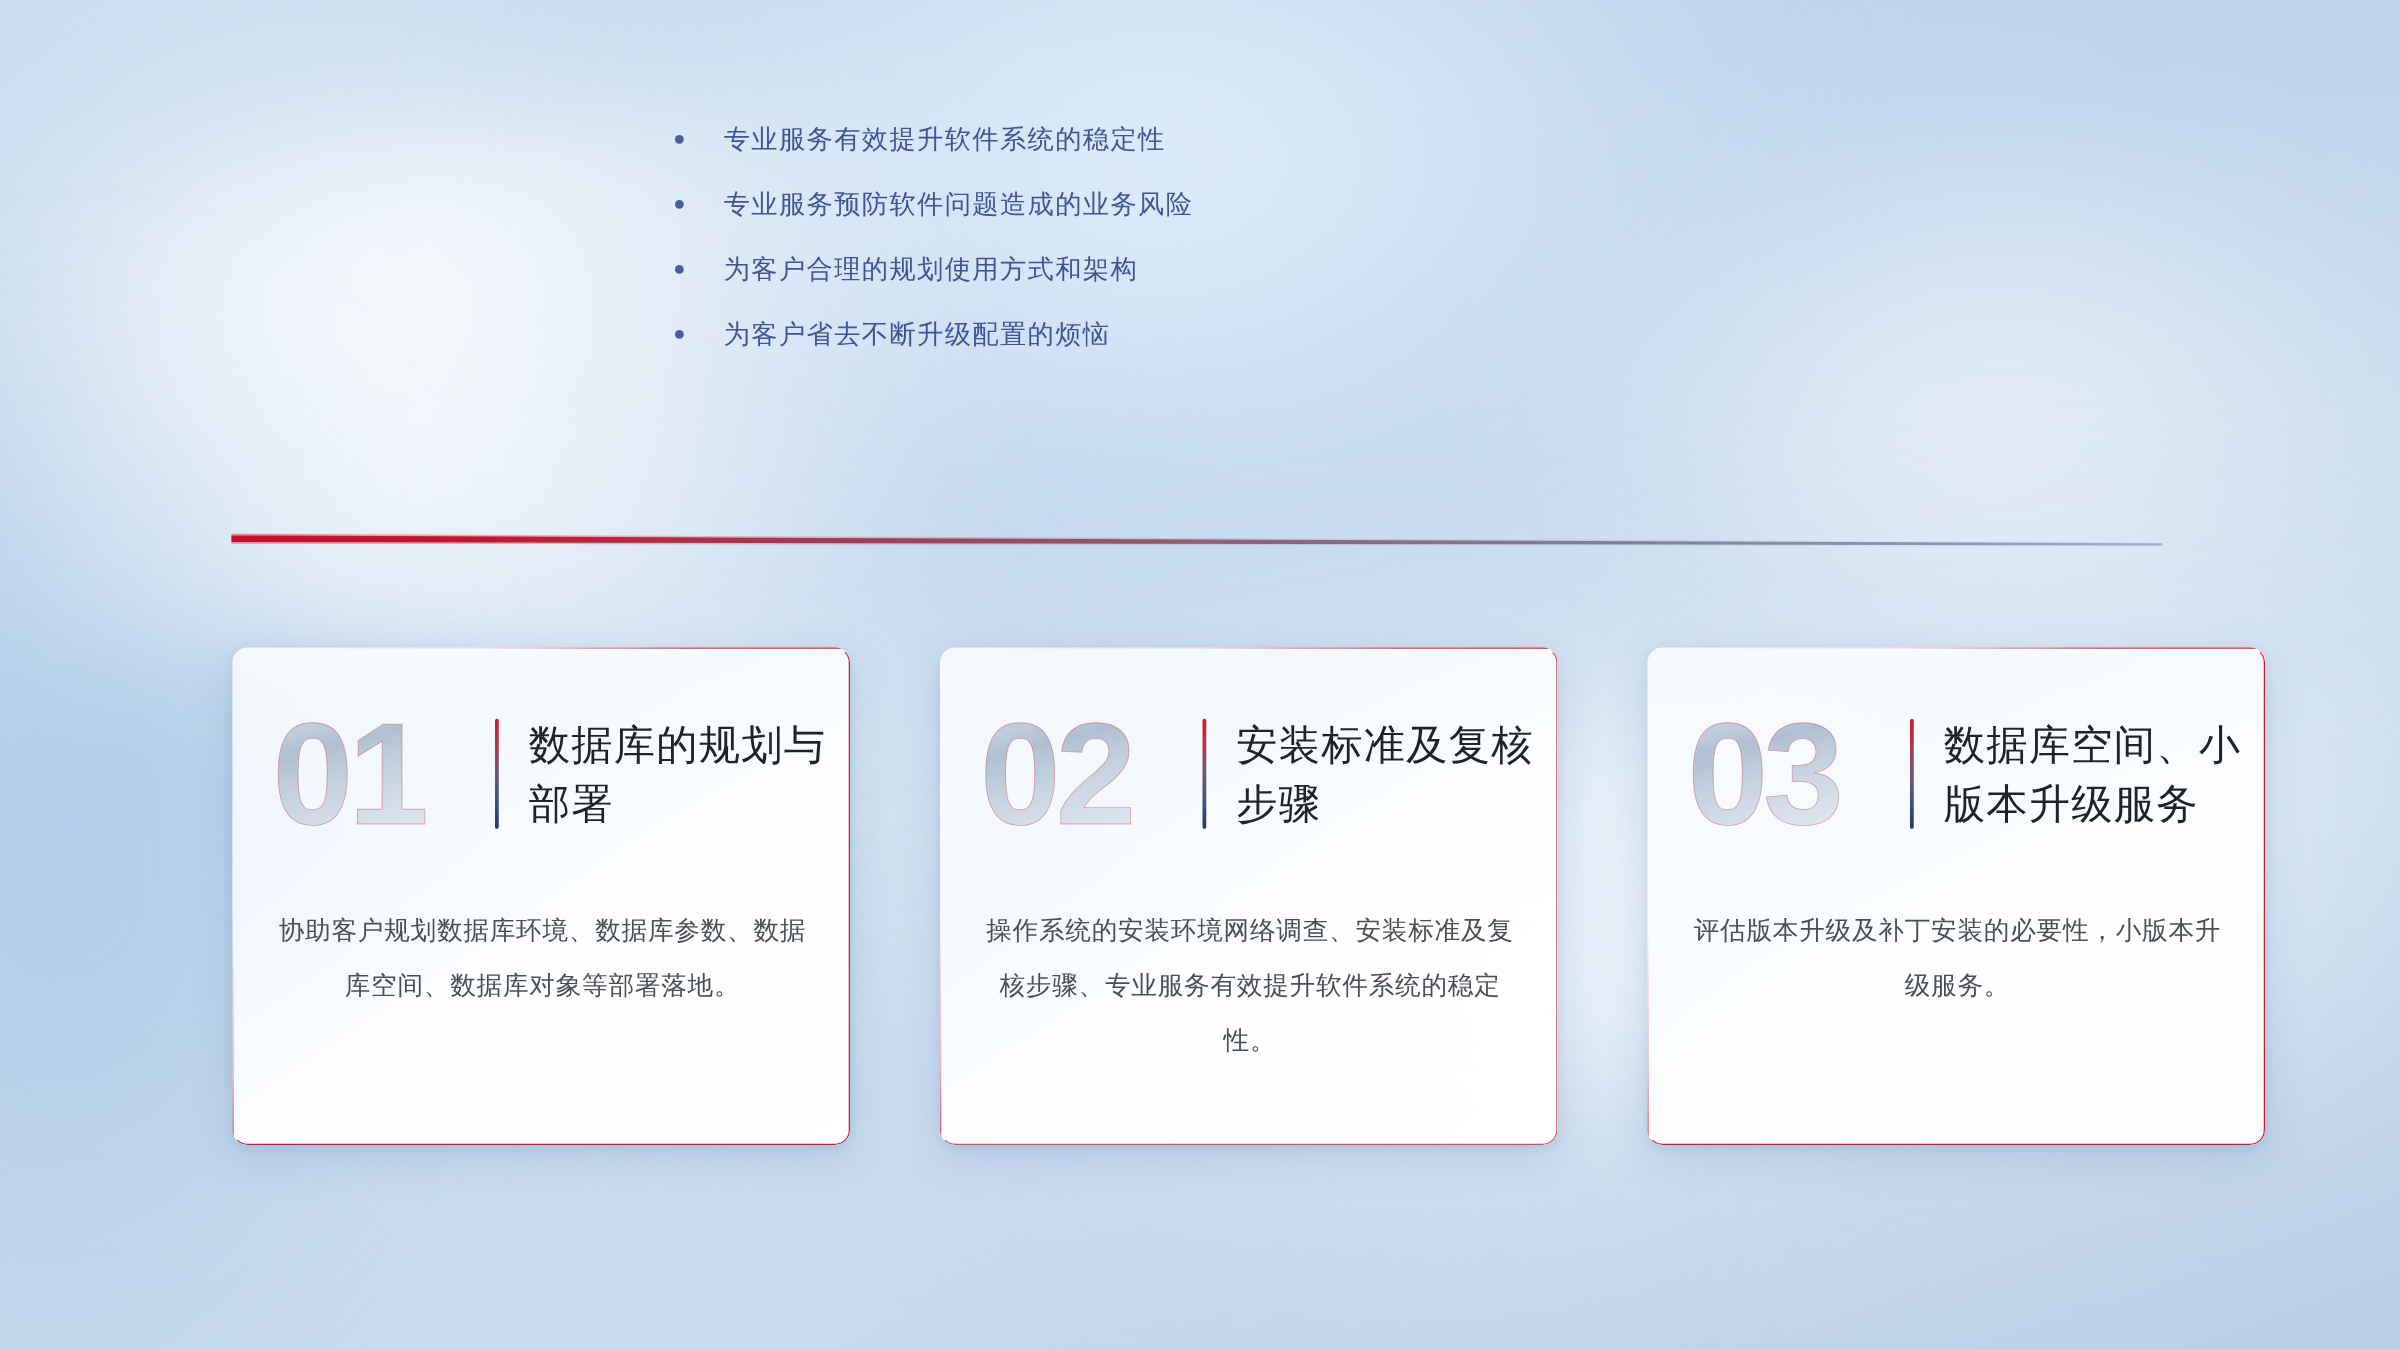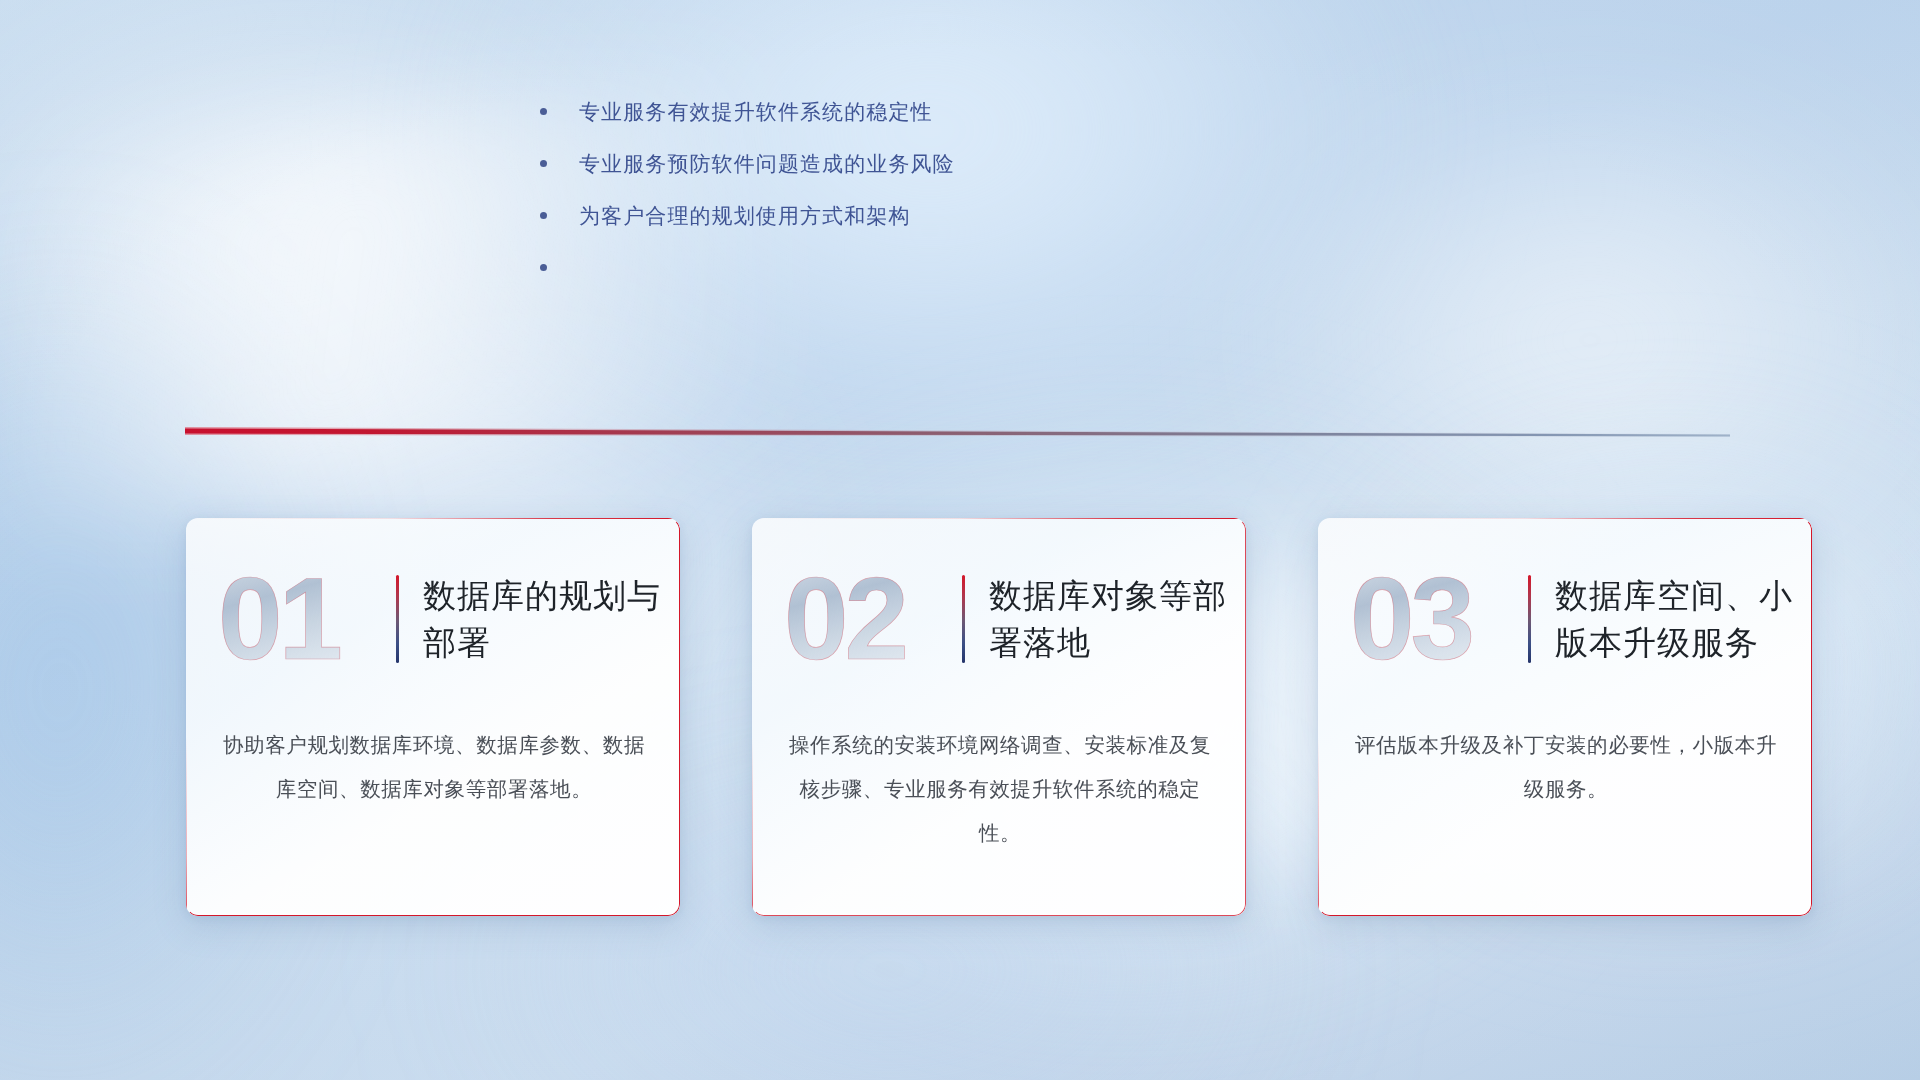--- a/index.html
+++ b/index.html
@@ -144,20 +144,21 @@
   <div class="bullet-row">
     <span class="bullet-dot"></span>
     <span class="bullet-text">专业服务预防软件问题造成的业务风险</span>
   </div>
   <div class="bullet-row">
     <span class="bullet-dot"></span>
     <span class="bullet-text">为客户合理的规划使用方式和架构</span>
   </div>
   <div class="bullet-row">
     <span class="bullet-dot"></span>
+    <span class="bullet-text">为客户省去不断升级配置的烦恼</span>
   </div>
 </div>
 
 <div id="divider">
   <svg width="1545" height="22" viewBox="0 0 1545 22" preserveAspectRatio="none">
     <defs>
       <linearGradient id="divGrad" x1="0" y1="0" x2="1" y2="0">
         <stop offset="0%" stop-color="#c8102e"></stop>
         <stop offset="12%" stop-color="#c21630"></stop>
         <stop offset="30%" stop-color="#a33b50"></stop>
@@ -234,21 +235,21 @@
           </defs>
           <g mask="url(#stripemask2)">
             <text x="4" y="96" font-family="Liberation Sans, sans-serif" font-size="116" font-weight="700" fill="url(#gn2)" letter-spacing="-4">02</text>
           </g>
           <g mask="url(#stripemask2)" opacity=".5">
             <text x="4" y="96" font-family="Liberation Sans, sans-serif" font-size="116" font-weight="700" fill="none" stroke="#cf5a68" stroke-width=".7" letter-spacing="-4">02</text>
           </g>
         </svg>
       </div>
       <div class="head-rule"></div>
-      <div class="card-title">数据库对象等部署落地</div>
+      <div class="card-title">安装标准及复核步骤</div>
     </div>
     <div class="card-body">操作系统的安装环境网络调查、安装标准及复核步骤、专业服务有效提升软件系统的稳定性。</div>
   </div>
 
   <div class="card">
     <div class="card-accent"></div>
     <div class="card-head">
       <div class="ghost-num">
         <svg viewBox="0 0 172 112" preserveAspectRatio="none">
           <defs>

